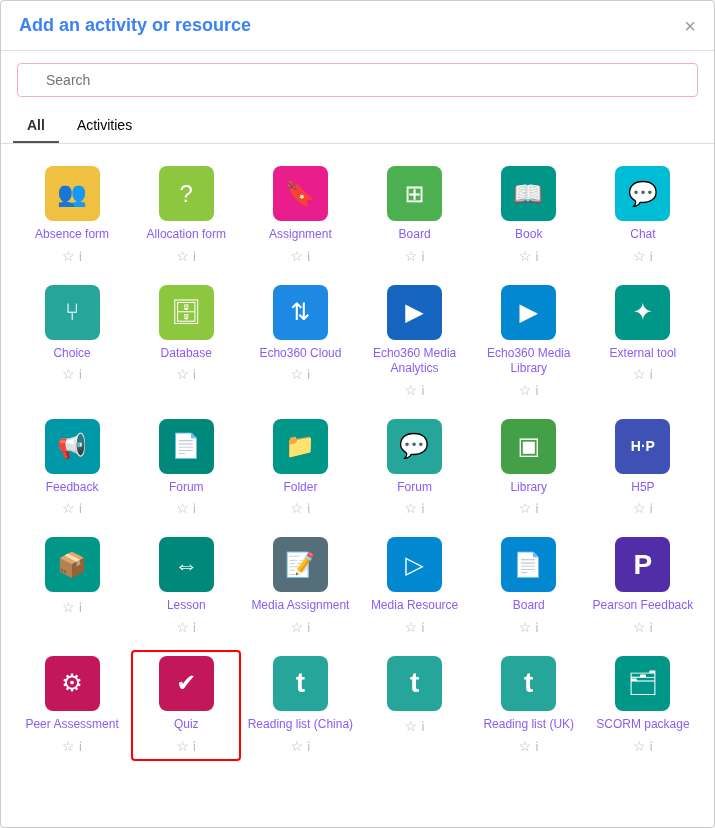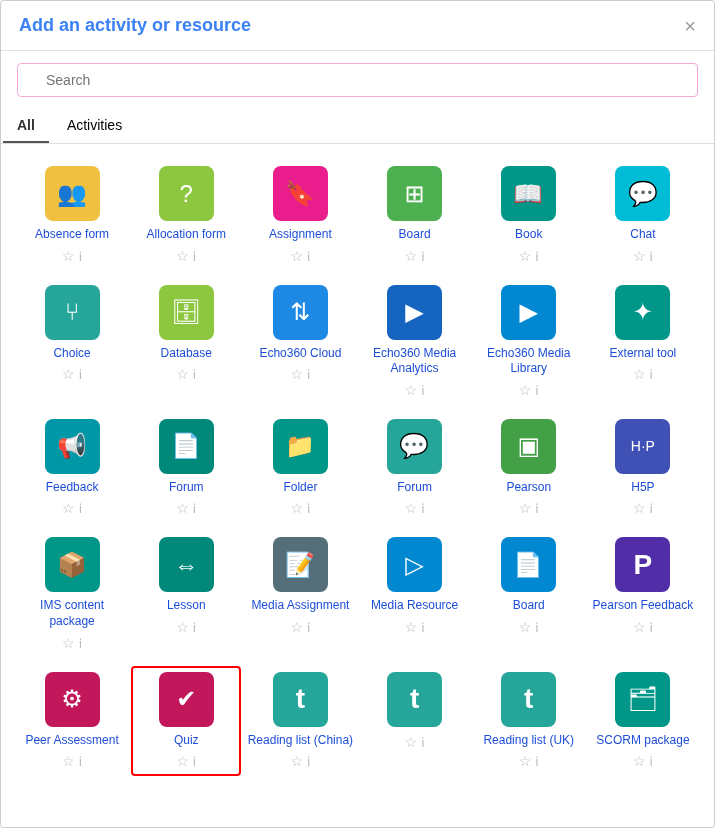--- a/index.html
+++ b/index.html
@@ -48,21 +48,21 @@
       padding: 8px 28px;
       border: 1px solid #f9a8d4;
       border-radius: 4px;
       font-size: 14px;
       color: #666;
       outline: none;
     }
     .tabs {
       display: flex;
       border-bottom: 1px solid #ddd;
-      padding: 0 2px;
+      padding: 0 12px;
     }
     .tab {
       padding: 8px 14px;
       font-size: 14px;
       cursor: pointer;
       color: #000000;
       border-bottom: 2px solid transparent;
       margin-right: 4px;
     }
     .tab.active {
@@ -92,21 +92,21 @@
       border-radius: 8px;
       display: flex;
       align-items: center;
       justify-content: center;
       margin-bottom: 6px;
       font-size: 24px;
       color: #fff;
     }
     .item-label {
       font-size: 12px;
-      color: #1d4ed8;
+      color: #8b5cf6;
       line-height: 1.3;
       margin-bottom: 4px;
       cursor: pointer;
     }
     .item-actions {
       display: flex;
       align-items: center;
       gap: 4px;
     }
     .star-icon, .info-icon {
@@ -266,37 +266,36 @@
         <div class="item">
           <div class="item-icon" style="background-color: rgb(38, 166, 154);">💬</div>
           <span class="item-label">Forum</span>
           <div class="item-actions">
             <span class="star-icon">☆</span>
             <span class="info-icon" style="font-size: 13px;">ℹ</span>
           </div>
         </div>
         <div class="item">
           <div class="item-icon" style="background-color: rgb(67, 160, 71);">▣</div>
-          <span class="item-label">Pearson</span>
-          <div class="item-actions">
-            <span class="star-icon">☆</span>
-            <span class="info-icon" style="font-size: 13px;">ℹ</span>
-          </div>
-        </div>
-        <div class="item">
-          <div class="item-icon" style="background-color: rgb(63, 81, 181); font-size: 14px; font-weight: normal;">H·P</div>
+          <span class="item-label">Library</span>
+          <div class="item-actions">
+            <span class="star-icon">☆</span>
+            <span class="info-icon" style="font-size: 13px;">ℹ</span>
+          </div>
+        </div>
+        <div class="item">
+          <div class="item-icon" style="background-color: rgb(63, 81, 181); font-size: 14px; font-weight: bold;">H·P</div>
           <span class="item-label">H5P</span>
           <div class="item-actions">
             <span class="star-icon">☆</span>
             <span class="info-icon" style="font-size: 13px;">ℹ</span>
           </div>
         </div>
         <div class="item">
           <div class="item-icon" style="background-color: rgb(0, 150, 136);">📦</div>
-          <span class="item-label">IMS content package</span>
           <div class="item-actions">
             <span class="star-icon">☆</span>
             <span class="info-icon" style="font-size: 13px;">ℹ</span>
           </div>
         </div>
         <div class="item">
           <div class="item-icon" style="background-color: rgb(0, 137, 123);">⇔</div>
           <span class="item-label">Lesson</span>
           <div class="item-actions">
             <span class="star-icon">☆</span>

